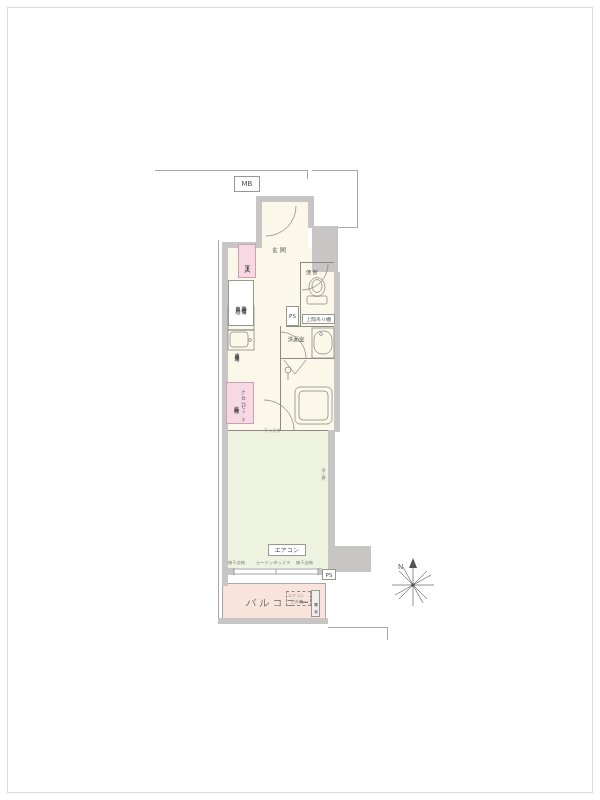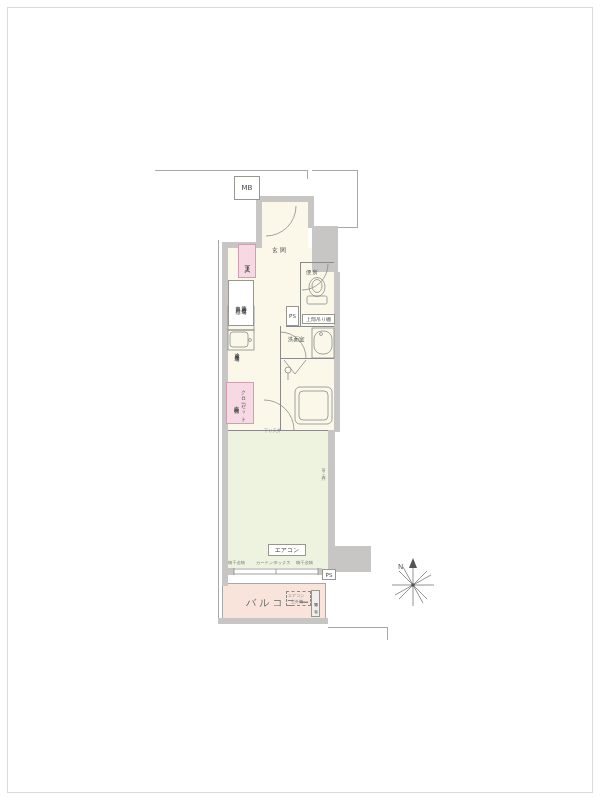--- a/index.html
+++ b/index.html
@@ -118,21 +118,21 @@
         <line x1="399" y1="571" x2="427" y2="599"></line>
         <line x1="427" y1="571" x2="399" y2="599"></line>
         <line x1="403" y1="567" x2="423" y2="603"></line>
         <line x1="431" y1="575" x2="395" y2="595"></line>
         <polygon points="413,558 409,568 417,568" fill="#555" stroke="none"></polygon>
         <circle cx="413" cy="585" r="1.8" fill="#555" stroke="none"></circle>
       </g>
     </g>
   </svg>
 
-  <div class="box" style="left:234px;top:176px;width:26px;height:24px;font-size:7px">
+  <div class="box" style="left:234px;top:176px;width:26px;height:16px;font-size:7px">
     <span>MB</span>
   </div>
 
   <div class="lbl" style="left:272px;top:246px;font-size:6px;letter-spacing:2px">玄関</div>
 
   <div class="pinkbox" style="left:238px;top:244px;width:18px;height:34px">
     <span class="vtext" style="font-size:6px">下足入</span>
   </div>
 
   <div class="box" style="left:228px;top:280px;width:26px;height:46px">

